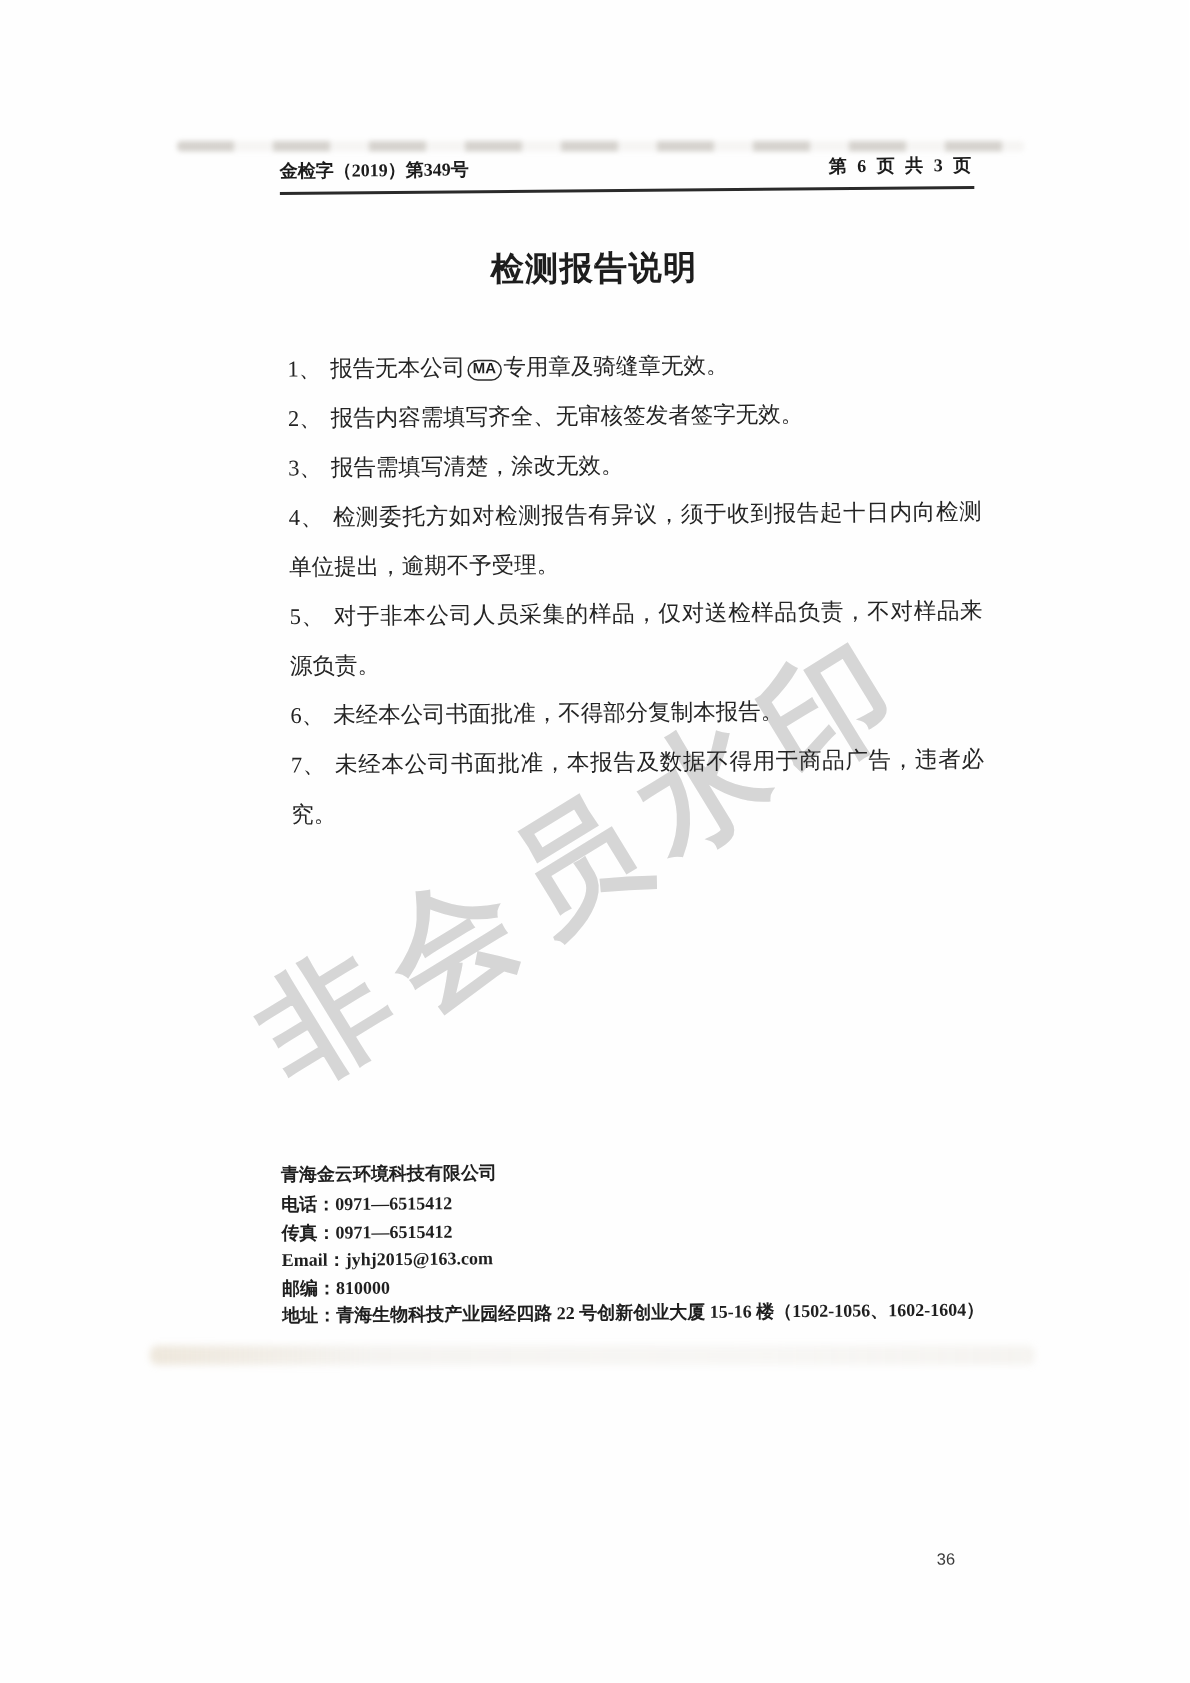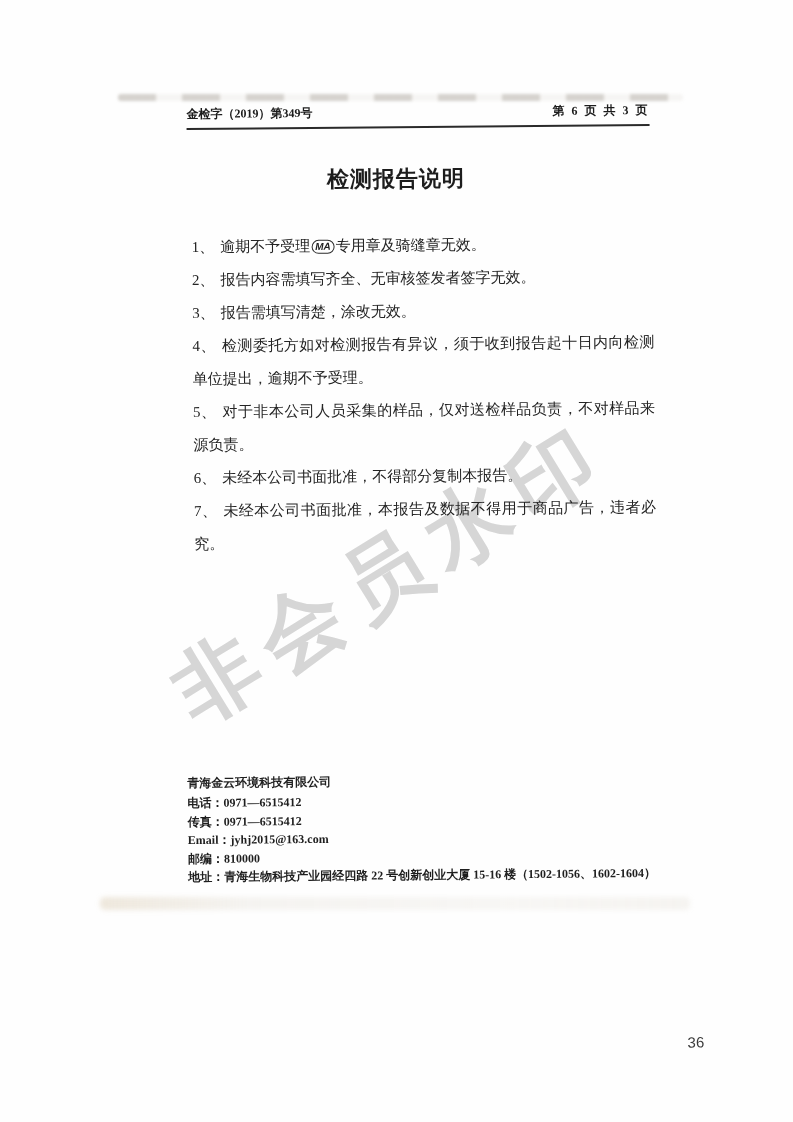--- a/index.html
+++ b/index.html
@@ -106,38 +106,37 @@
     border: 1.5px solid #2b2b2b;
     border-radius: 8px;
     padding: 0 3px;
     margin: 0 1px;
     font-family: "Liberation Sans", "DejaVu Sans", sans-serif;
     font-size: 10px;
     font-weight: bold;
     line-height: 12px;
     vertical-align: 1px;
     color: #1f1f1f;
-    font-style: italic;
   }
   .footer {
     position: absolute;
     left: 185px; top: 772px;
     font-size: 12px;
     font-weight: bold;
     line-height: 18.4px;
     color: #1f1f1f;
     z-index: 1;
   }
   .footer p { margin: 0; }
   .footer .company { margin-bottom: 2px; }
   .pagenum {
     position: absolute;
-    left: 683px; top: 1036px;
+    left: 620px; top: 1036px;
     font-family: "Liberation Sans", "DejaVu Sans", sans-serif;
-    font-size: 15px;
+    font-size: 11px;
     color: #3a3a3a;
   }
 </style>
 </head>
 <body>
 
 <div class="scan">
   <div class="band-top"></div>
   <div class="band-bottom"></div>
 
@@ -146,21 +145,21 @@
     <div class="watermark">非会员水印</div>
 
     <div class="header">
       <span class="doc-no">金检字（2019）第349号</span>
       <span class="page-ind">第 6 页 共 3 页</span>
     </div>
 
     <h1 class="title">检测报告说明</h1>
 
     <div class="notes">
-      <p><span class="num">1、</span><span>逾期不予受理</span><span class="cma">MA</span><span>专用章及骑缝章无效。</span></p>
+      <p><span class="num">1、</span><span>报告无本公司</span><span class="cma">MA</span><span>专用章及骑缝章无效。</span></p>
       <p><span class="num">2、</span><span>报告内容需填写齐全、无审核签发者签字无效。</span></p>
       <p><span class="num">3、</span><span>报告需填写清楚，涂改无效。</span></p>
       <p><span class="num">4、</span><span>检测委托方如对检测报告有异议，须于收到报告起十日内向检测单位提出，逾期不予受理。</span></p>
       <p><span class="num">5、</span><span>对于非本公司人员采集的样品，仅对送检样品负责，不对样品来源负责。</span></p>
       <p><span class="num">6、</span><span>未经本公司书面批准，不得部分复制本报告。</span></p>
       <p><span class="num">7、</span><span>未经本公司书面批准，本报告及数据不得用于商品广告，违者必究。</span></p>
     </div>
 
     <div class="footer">
       <p class="company">青海金云环境科技有限公司</p>

